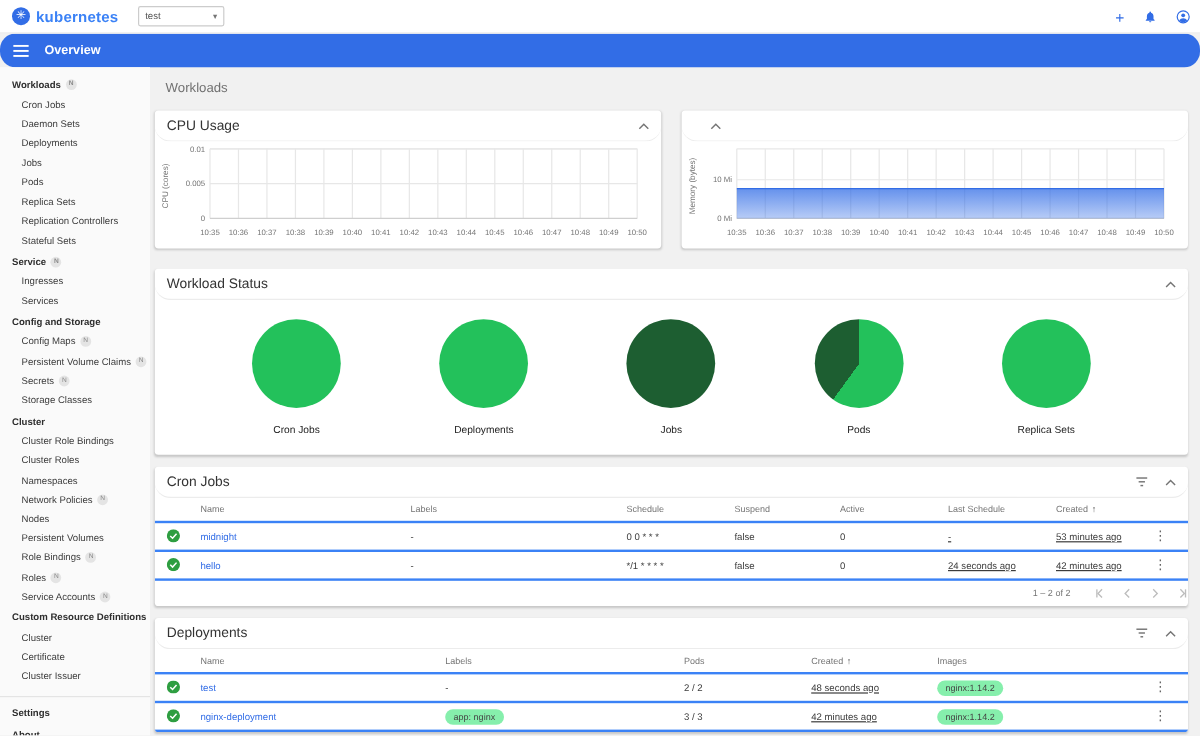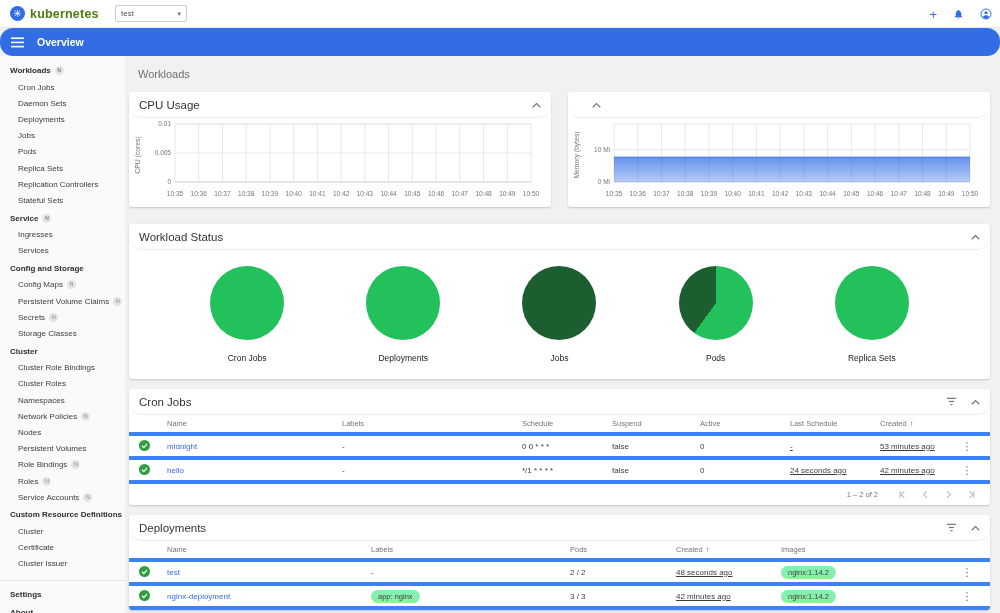--- a/index.html
+++ b/index.html
@@ -3,21 +3,21 @@
 <meta charset="utf-8">
 <style>
   * { margin:0; padding:0; box-sizing:border-box; }
   html,body { width:1000px; height:613px; overflow:hidden; }
   body { font-family:"Liberation Sans", sans-serif; background:#f1f1f1; color:#333; }
 
   
   .app-header { height:28px; background:#fff; display:flex; align-items:center; border-bottom:1px solid #e8e8e8; position:relative; }
   .logo { display:flex; align-items:center; gap:5px; padding-left:10px; width:115px; }
   .logo-mark { width:15px; height:15px; border-radius:50%; background:#326de6; color:#fff; font-size:10px; line-height:15px; text-align:center; }
-  .logo-text { color:#4d7c0f; font-size:12.5px; font-weight:bold; letter-spacing:.2px;text-align:center; }
+  .logo-text { color:#3b82f6; font-size:12.5px; font-weight:bold; letter-spacing:.2px;text-align:center; }
   .ns-select { margin-left:0; width:72px; height:17px; border:1px solid #ccc; border-radius:2px; background:#fff;
                display:flex; align-items:center; justify-content:space-between; padding:0 5px; font-size:8px; color:#555; cursor:pointer; }
   .ns-caret { font-size:7px; color:#757575; }
   .searchbar { margin-left:9px; width:378px; height:18px; background:#f4f4f4; border:1px solid #e2e2e2; border-radius:2px;
                display:flex; align-items:center; padding:0 8px; gap:9px; }
   .searchbar input { border:none; outline:none; background:transparent; font-size:9px; color:#444; width:100%; font-family:"Liberation Sans",sans-serif; }
   .searchbar input::placeholder { color:#9e9e9e; }
   .hdr-actions { position:absolute; right:8px; top:0; height:28px; display:flex; align-items:center; gap:16px; }
   .hdr-icon { color:#326de6; cursor:pointer; display:flex; align-items:center; }
   .plus-glyph { font-size:13px; line-height:13px; color:#326de6; }
@@ -47,31 +47,31 @@
   .chart-body { padding:2px 4px 0 2px; }
   svg text { font-family:"Liberation Sans",sans-serif; }
 
   .status-card { height:155px; margin-bottom:10px; }
   .pie-row { height:128px; display:flex; align-items:center; justify-content:space-around; padding:0 40px; }
   .pie-wrap { display:flex; flex-direction:column; align-items:center; gap:13px; }
   .pie { width:74px; height:74px; border-radius:50%; }
   .pie-label { font-size:8.5px; color:#222; }
 
   .table-card { margin-bottom:10px; }
-  .t-row, .t-head-row { display:grid; align-items:center; padding:0 10px; border-bottom:4px solid #3b82f6; }
+  .t-row, .t-head-row { display:grid; align-items:center; padding:0 10px; border-bottom:2px solid #3b82f6; }
   .grid-cron { grid-template-columns:28px 175px 180px 90px 88px 90px 90px 1fr 26px; }
   .grid-dep  { grid-template-columns:28px 204px 199px 106px 105px 1fr 26px; }
   .t-head-row { height:21px; color:#757575; font-size:7.5px; }
   .t-row { height:24px; font-size:8px; color:#3c3c3c; }
   .cell-link { color:#326de6; cursor:pointer; }
   .u { text-decoration:underline; }
   .chip { display:inline-block; background:#86efac; border-radius:9px; padding:2px 7px; font-size:7.5px; color:#444; }
   .kebab { color:#666; font-size:11px; text-align:center; cursor:pointer; line-height:11px; }
   .sort-arrow { color:#555; margin-left:3px; }
-  .pager { height:21px; display:flex; align-items:center; justify-content:flex-end; gap:20px; padding:0 14px; font-size:7.5px; color:#757575; }
+  .pager { height:21px; display:flex; align-items:center; justify-content:flex-end; gap:20px; padding:0 0; font-size:7.5px; color:#757575; }
   .pager-btns { display:flex; gap:14px; align-items:center; }
   .pager-btns span { cursor:default; display:flex; }
 </style>
 </head>
 <body>
 
 <div class="app-header">
   <div class="logo">
     <span class="logo-mark">✳</span>
     <span class="logo-text">kubernetes</span>

